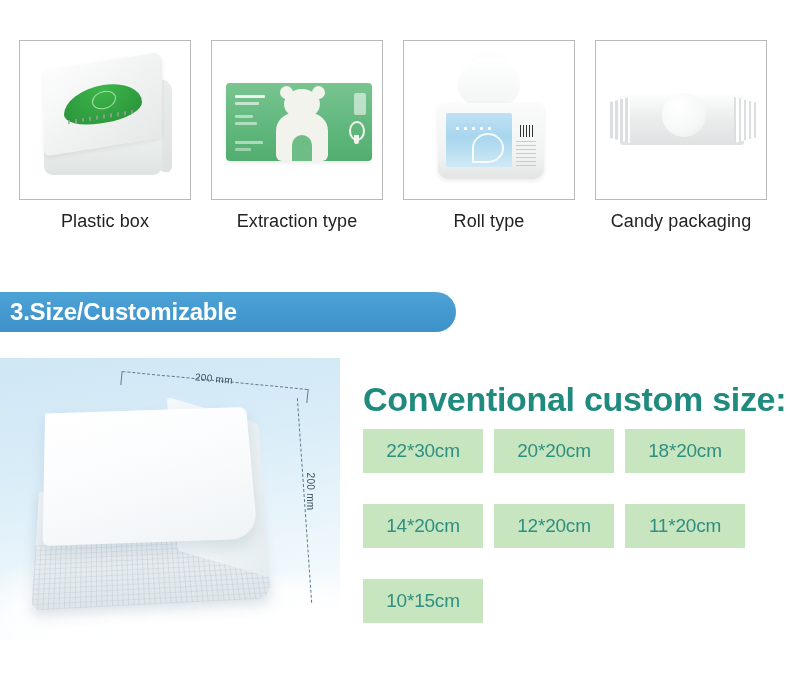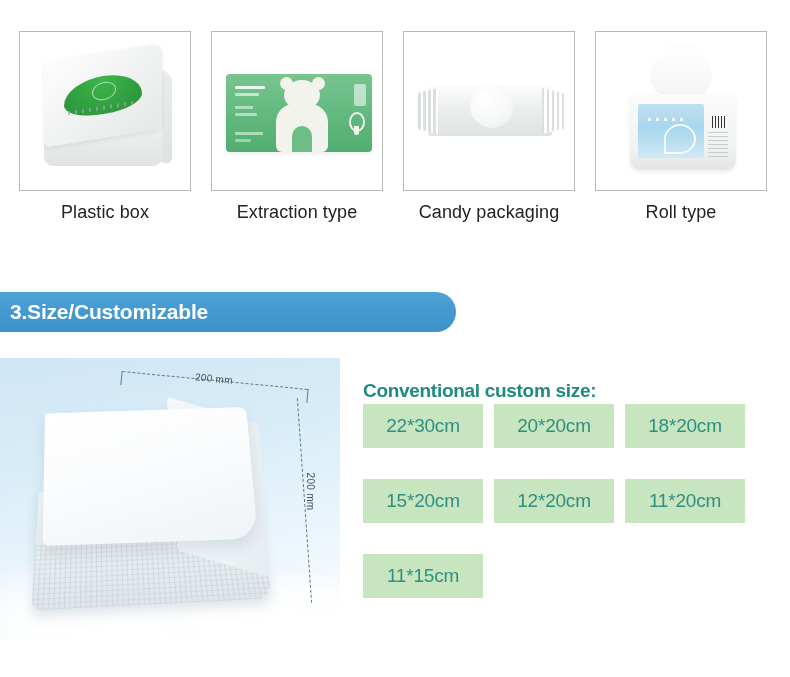--- a/index.html
+++ b/index.html
@@ -12,21 +12,21 @@
     background: #ffffff;
     font-family: "Liberation Sans", sans-serif;
     overflow: hidden;
     position: relative;
   }
 
   
   .packaging-section {
     position: absolute;
     left: 0;
-    top: 4px;
+    top: 13px;
     width: 790px;
     height: 240px;
   }
   .card-row {
     display: flex;
     justify-content: flex-start;
     padding: 27px 0 0 18px;
     box-sizing: border-box;
   }
   .pack-card {
@@ -221,21 +221,21 @@
     top: 292px;
     width: 456px;
     height: 40px;
     background: linear-gradient(180deg,#4ea3d6 0%,#4399cf 55%,#3e92c9 100%);
     border-radius: 0 20px 20px 0;
     display: flex;
     align-items: center;
   }
   .size-banner-text {
     color: #ffffff;
-    font-size: 21px;
+    font-size: 24px;
     font-weight: bold;
     padding-left: 10px;
     letter-spacing: -0.2px;
     white-space: nowrap;
   }
 
   
   .size-body {
     position: absolute;
     left: 0;
@@ -321,25 +321,25 @@
     transform-origin: center;
     white-space: nowrap;
   }
 
   
   .size-right {
     position:absolute; left:363px; top:22px;
     width:420px;
   }
   .conv-title {
-    font-size: 19px;
+    font-size: 34px;
     font-weight: bold;
     color: #1f8a7d;
     letter-spacing: -0.3px;
-    margin: 0 0 2px 0;
+    margin: 0 0 10px 0;
     white-space: nowrap;
   }
   .chip-grid {
     display: grid;
     grid-template-columns: repeat(3, 120px);
     grid-auto-rows: 44px;
     column-gap: 11px;
     row-gap: 31px;
   }
   .chip {
@@ -392,44 +392,44 @@
             <div class="ex-tag"></div>
           </div>
         </div>
       </div>
       <div class="pack-caption">Extraction type</div>
     </div>
 
     <div class="pack-card">
       <div class="pack-frame">
         <div class="art-wrap">
-          <div class="candy"></div>
-          <div class="candy-fin-l"></div>
-          <div class="candy-fin-r"></div>
-          <div class="candy-disc"></div>
-        </div>
-      </div>
-      <div class="pack-caption">Candy packaging</div>
-    </div>
-
-    <div class="pack-card">
-      <div class="pack-frame">
-        <div class="art-wrap">
           <div class="roll-top2"></div>
           <div class="roll-top"></div>
           <div class="roll-canister"></div>
           <div class="roll-label">
             <div class="roll-label-dots"></div>
             <div class="roll-swoosh"></div>
           </div>
           <div class="roll-barcode"></div>
           <div class="roll-textlines"></div>
         </div>
       </div>
       <div class="pack-caption">Roll type</div>
+    </div>
+
+    <div class="pack-card">
+      <div class="pack-frame">
+        <div class="art-wrap">
+          <div class="candy"></div>
+          <div class="candy-fin-l"></div>
+          <div class="candy-fin-r"></div>
+          <div class="candy-disc"></div>
+        </div>
+      </div>
+      <div class="pack-caption">Candy packaging</div>
     </div>
 
   </div>
 </div>
 
 <div class="size-banner">
   <span class="size-banner-text">3.Size/Customizable</span>
 </div>
 
 <div class="size-body">
@@ -449,20 +449,20 @@
     <div class="dim-line-right"></div>
     <div class="dim-label-right">200 mm</div>
   </div>
 
   <div class="size-right">
     <div class="conv-title">Conventional custom size:</div>
     <div class="chip-grid">
       <div class="chip">22*30cm</div>
       <div class="chip">20*20cm</div>
       <div class="chip">18*20cm</div>
-      <div class="chip">15*20cm</div>
+      <div class="chip">14*20cm</div>
       <div class="chip">12*20cm</div>
       <div class="chip">11*20cm</div>
-      <div class="chip">11*15cm</div>
+      <div class="chip">10*15cm</div>
     </div>
   </div>
 
 </div>
 
 </body></html>

